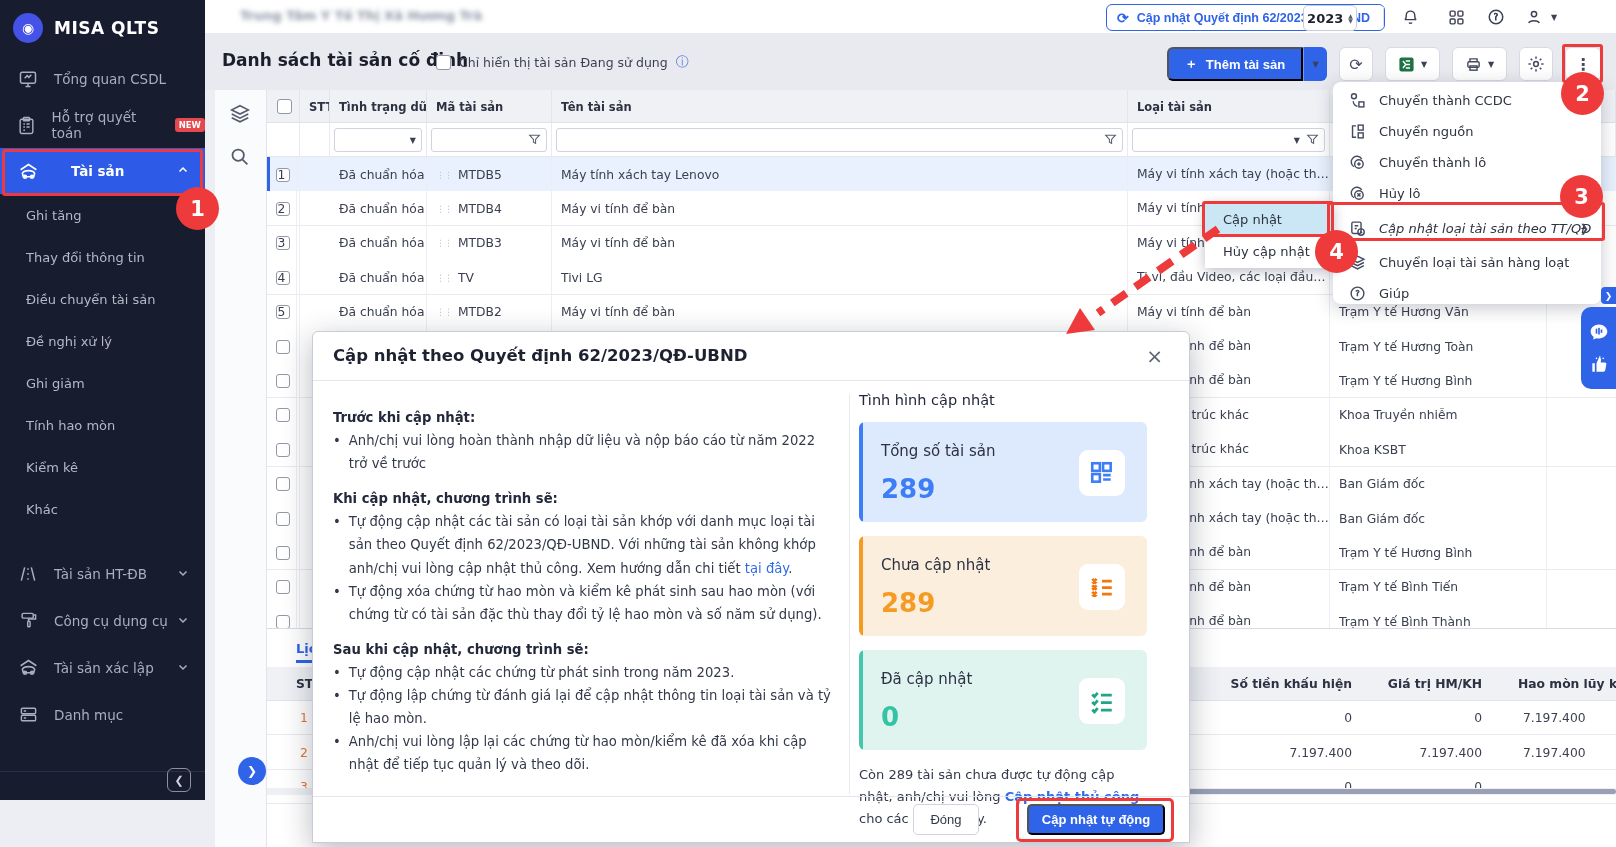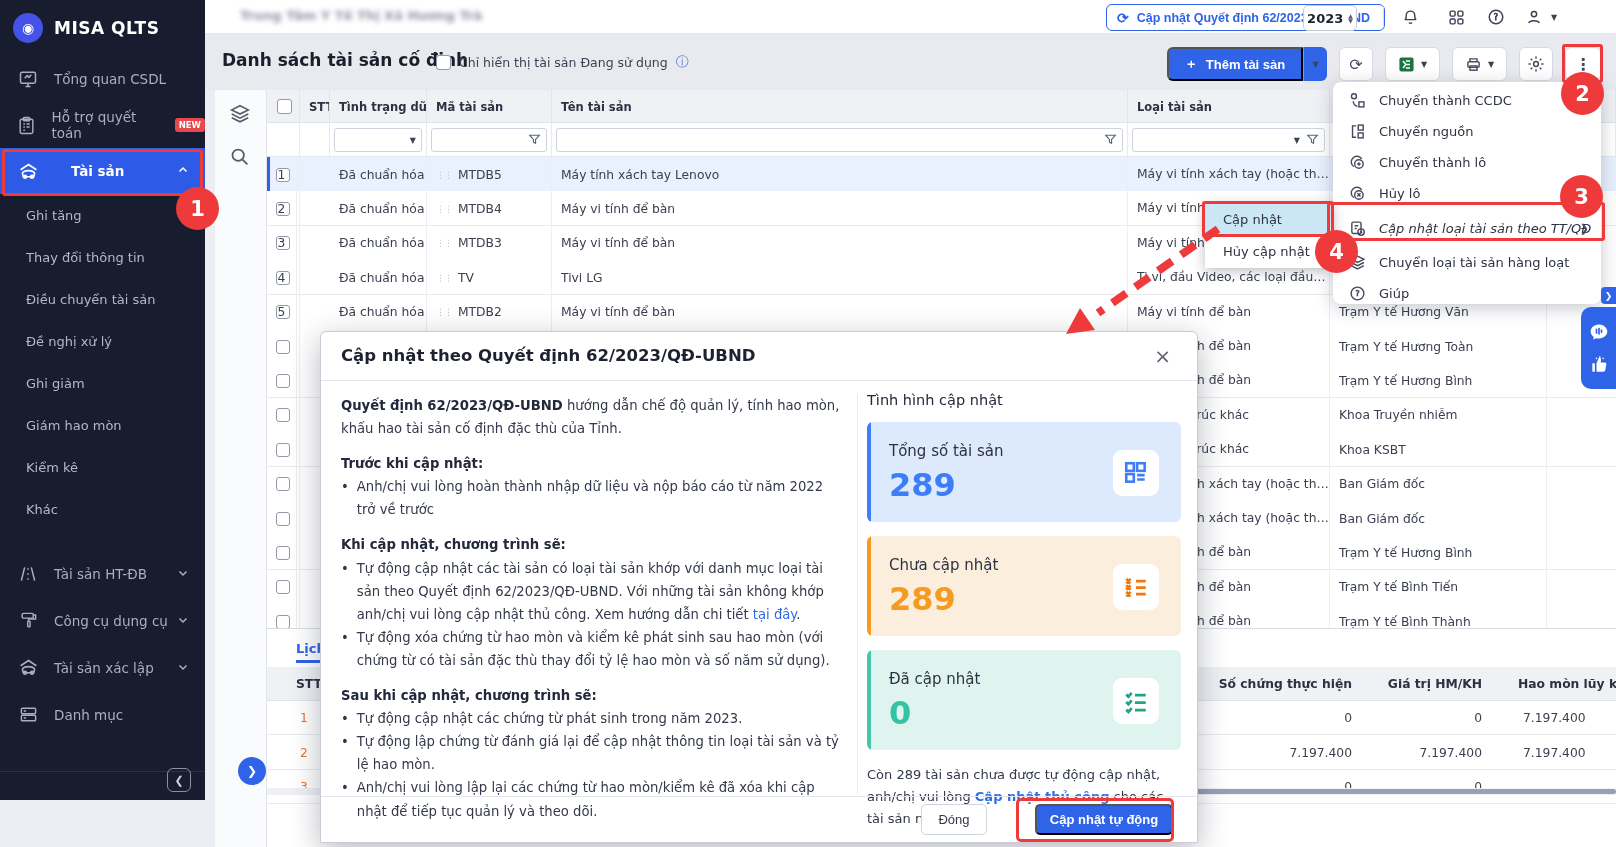--- a/index.html
+++ b/index.html
@@ -81,38 +81,38 @@
   .mi { position:relative; height:31px; display:flex; align-items:center; gap:13px; padding-left:15px; font-size:13px; color:#2e3340; cursor:pointer; white-space:nowrap; }
   .mi .mic { width:18px; display:flex; justify-content:center; color:#454b5e; }
   .mi-chev { position:absolute; right:12px; font-size:11px; color:#454b5e; }
 
   
   #submenu { position:absolute; left:1205px; top:203px; width:128px; height:65px; background:#fff; box-shadow:0 3px 12px rgba(30,35,60,.3); z-index:30; }
   .smi { height:32px; display:flex; align-items:center; padding-left:18px; font-size:13px; color:#2e3340; cursor:pointer; }
   .smi.hl { background:#CBE7F5; }
 
   
-  #modal { position:absolute; left:320px; top:331px; width:878px; height:512px; background:#fff; border:1px solid #c9ccd6; border-radius:6px 6px 0 0; box-shadow:0 8px 30px rgba(20,25,50,.3); z-index:40;text-decoration:underline; }
+  #modal { position:absolute; left:312px; top:331px; width:878px; height:512px; background:#fff; border:1px solid #c9ccd6; border-radius:6px 6px 0 0; box-shadow:0 8px 30px rgba(20,25,50,.3); z-index:40;text-decoration:underline; }
   #modal-title { position:absolute; left:20px; top:14px; font-size:16.5px; font-weight:bold; color:#1d2130; }
   #modal-close { position:absolute; right:26px; top:12px; font-size:20px; color:#5f6472; cursor:pointer; }
   #modal-hr { position:absolute; left:0; top:48px; width:100%; height:1px; background:#e4e6eb; }
   #modal-left { position:absolute; left:20px; top:62px; width:500px; font-size:13.2px; color:#33394a; line-height:1.75; }
   #modal-left b { color:#23293b; }
   .msec-h { font-weight:bold; color:#23293b; margin-top:12px; }
   .mb { display:flex; gap:8px; }
   .mb .bdot { flex:0 0 auto; }
   a.mlink { color:#2F6BE4; text-decoration:none; cursor:pointer; font-weight:bold; }
   a.mlink.plain { font-weight:normal; }
   #modal-div { position:absolute; left:536px; top:62px; width:1px; height:400px; background:#e8eaee; }
-  #modal-right { position:absolute; left:546px; top:52px; width:314px; }
+  #modal-right { position:absolute; left:546px; top:52px; width:288px; }
   #mr-title { font-size:14.5px; color:#23283a; margin:8px 0 14px 0; }
   .card { position:relative; height:100px; border-radius:6px; margin-bottom:14px; padding:20px 0 0 22px; overflow:hidden; }
   .card::before { content:""; position:absolute; left:0; top:0; width:4px; height:100%; }
   .card-label { font-size:15px; color:#2c3144; }
-  .card-value { font-size:32px; font-weight:bold; margin-top:6px; }
+  .card-value { font-size:26px; font-weight:bold; margin-top:14px; }
   .card-ic { position:absolute; right:22px; top:28px; width:46px; height:46px; background:#fff; border-radius:9px; display:flex; align-items:center; justify-content:center; }
   .card.blue { background:#DDE9FC; } .card.blue::before{background:#3D7EF7;} .card.blue .card-value{color:#3D7EF7;}
   .card.orange { background:#FCEEDC; } .card.orange::before{background:#F59A23;} .card.orange .card-value{color:#F59A23;}
   .card.teal { background:#DFF4EF; } .card.teal::before{background:#46C7AC;} .card.teal .card-value{color:#35C3A5;}
   #mr-note { font-size:13px; color:#33394a; line-height:1.7; margin-top:4px; }
   #modal-foot { position:absolute; left:0; bottom:0; width:100%; height:46px; border-top:1px solid #e4e6eb; }
   #close-btn { position:absolute; right:210px; top:7px; width:66px; height:31px; border:1px solid #cfd3dd; border-radius:5px; background:#fff; font-size:13px; color:#33394a; display:flex; align-items:center; justify-content:center; cursor:pointer; }
   #primary-btn { position:absolute; right:24px; top:7px; width:138px; height:31px; border-radius:5px; background:#2F63E8; color:#fff; font-size:13px; font-weight:bold; display:flex; align-items:center; justify-content:center; cursor:pointer; }
 
   
@@ -167,21 +167,21 @@
           <span>Tài sản</span>
           <span class="sb-chev"><svg width="12" height="12" viewBox="0 0 24 24" fill="none" stroke="#fff" stroke-width="3">
               <path d="M5 15l7-7 7 7"></path>
             </svg></span>
         </div>
         <div class="sb-child">Ghi tăng</div>
         <div class="sb-child">Thay đổi thông tin</div>
         <div class="sb-child">Điều chuyển tài sản</div>
         <div class="sb-child">Đề nghị xử lý</div>
         <div class="sb-child">Ghi giảm</div>
-        <div class="sb-child">Giám hao mòn</div>
+        <div class="sb-child">Tính hao mòn</div>
         <div class="sb-child">Kiểm kê</div>
         <div class="sb-child">Khác</div>
         <div class="sb-item sb-bottom-item sb-group-bottom">
           <span class="sb-ic" style="color: rgb(169, 175, 189);">
             <svg width="20" height="20" viewBox="0 0 24 24" fill="none" stroke="#A9AFBD" stroke-width="1.8">
               <path d="M8 4L4 20M16 4l4 16M12 5v2M12 11v2M12 17v2"></path>
             </svg>
           </span>
           <span>Tài sản HT-ĐB</span>
           <span class="sb-chev"><svg width="12" height="12" viewBox="0 0 24 24" fill="none" stroke="#A9AFBD" stroke-width="3">
@@ -546,21 +546,21 @@
         <div class="tcell ctype ell">Máy vi tính để bàn</div>
         <div class="tcell cdept">Trạm Y tế Bình Thành</div>
         <div class="tcell cex"></div>
       </div>
     </div>
 
   <div id="bpanel">
     <div id="btab">Lịch sử</div>
     <div id="bhead">
       <div class="bh" style="left:29px">STT</div>
-      <div class="bh" style="left:933px;width:152px;justify-content:flex-end">Số chứng thực hiện</div>
+      <div class="bh" style="left:933px;width:152px;justify-content:flex-end">Số tiền khấu hiện</div>
       <div class="bh" style="left:1095px;width:120px;justify-content:flex-end">Giá trị HM/KH</div>
       <div class="bh" style="left:1251px">Hao mòn lũy kế</div>
     </div>
     <div id="brows">
         <div class="brow" style="top: 72px;">
           <div class="bcell bstt" style="left: 33px;">1</div>
           <div class="bcell" style="left: 933px; width: 152px; justify-content: flex-end;">0</div>
           <div class="bcell" style="left: 1095px; width: 120px; justify-content: flex-end;">0</div>
           <div class="bcell" style="left: 1256px; width: 93px; overflow: hidden;">7.197.400</div>
         </div>
@@ -659,21 +659,20 @@
   <div id="submenu">
       <div class="smi hl">Cập nhật</div>
       <div class="smi">Hủy cập nhật</div>
     </div>
 
   <div id="modal">
     <div id="modal-title">Cập nhật theo Quyết định 62/2023/QĐ-UBND</div>
     <div id="modal-close">×</div>
     <div id="modal-hr"></div>
     <div id="modal-left">
-        <p><b>Quyết định 62/2023/QĐ-UBND</b> hướng dẫn chế độ quản lý, tính hao mòn, khấu hao tài sản cố định đặc thù của Tỉnh.</p>
         <div class="msec-h">Trước khi cập nhật:</div>
         <div class="mb">
           <span class="bdot">•</span>
           <span>Anh/chị vui lòng hoàn thành nhập dữ liệu và nộp báo cáo từ năm 2022 trở về trước</span>
         </div>
         <div class="msec-h">Khi cập nhật, chương trình sẽ:</div>
         <div class="mb">
           <span class="bdot">•</span>
           <span>Tự động cập nhật các tài sản có loại tài sản khớp với danh mục loại tài sản theo Quyết định 62/2023/QĐ-UBND. Với những tài sản không khớp anh/chị vui lòng cập nhật thủ công. Xem hướng dẫn chi tiết <a class="mlink plain">tại đây</a>.</span>
         </div>

